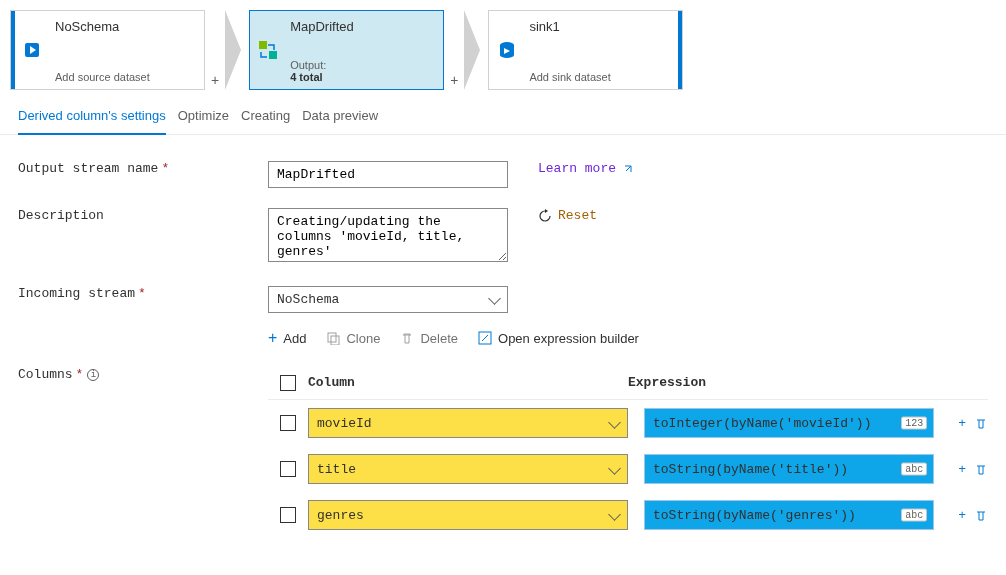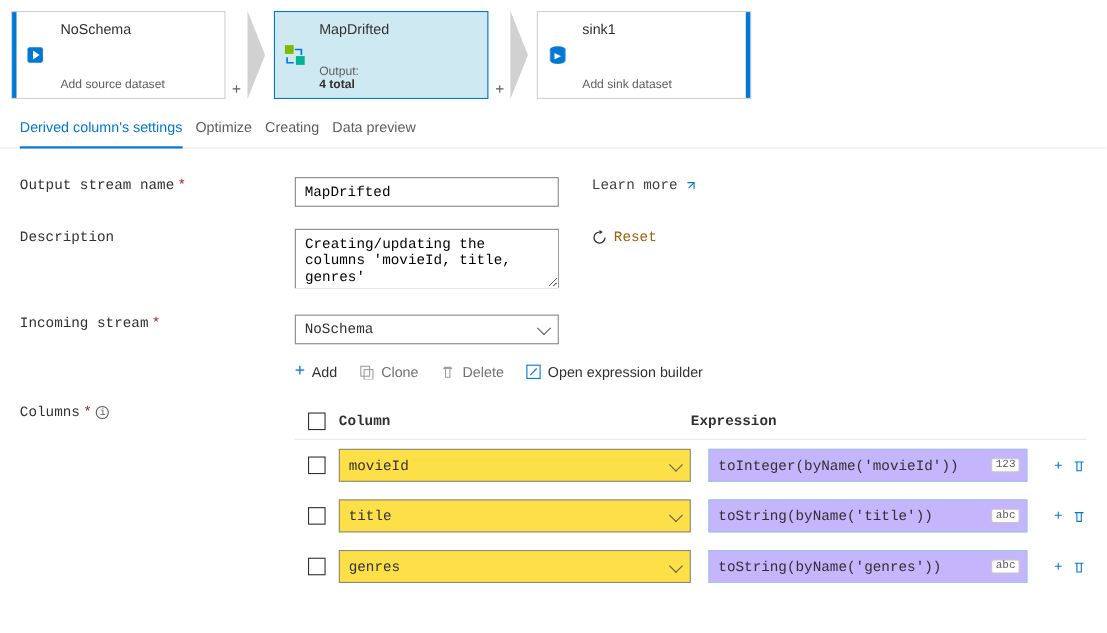--- a/index.html
+++ b/index.html
@@ -19,38 +19,38 @@
 .connector .arrow { width: 24px; height: 80px; position: relative; }
 .connector .arrow::before { content: ""; position: absolute; left: 0; top: 0; width: 0; height: 0; border-top: 40px solid transparent; border-bottom: 40px solid transparent; border-left: 16px solid #d1d1d1; }
 .tabs { display: flex; gap: 12px; border-bottom: 1px solid #edebe9; padding: 18px 18px 0 18px; }
 .tab { padding-bottom: 10px; color: #605e5c; cursor: pointer; }
 .tab.active { color: #0078d4; border-bottom: 2px solid #0078d4; margin-bottom: -1px; }
 .settings { padding: 16px 18px; }
 .row { display: flex; align-items: flex-start; padding: 10px 0; font-family: Liberation Mono, monospace; }
 .row .label { width: 250px; color: #323130; font-size: 13px; }
 .row .label .req { color: #a4262c; margin-left: 3px; }
 .row .control { width: 240px; }
-.row .side { margin-left: 30px; display: flex; align-items: center; gap: 6px; color: #404040; cursor: pointer; }
+.row .side { margin-left: 30px; display: flex; align-items: center; gap: 6px; color: #6d28d9; cursor: pointer; }
 .row .side.reset { color: #a16207; }
 input.txt, textarea.txt, .select { width: 100%; border: 1px solid #8a8886; padding: 5px 8px; font-family: inherit; font-size: 13px; }
 textarea.txt { height: 54px; resize: both; }
 .select { display: flex; align-items: center; justify-content: space-between; cursor: pointer; background: #fff; }
 .toolbar { display: flex; gap: 20px; padding: 6px 0 10px 250px; align-items: center; }
 .toolbar .btn { display: flex; align-items: center; gap: 6px; color: #323130; cursor: pointer; }
 .toolbar .btn.disabled { color: #737373; }
 .toolbar .btn .plus-sign { color: #0078d4; font-size: 16px; font-weight: 400; }
 .col-header { display: flex; padding: 8px 0; border-bottom: 1px solid #edebe9; font-weight: 600; }
 .col-header .chk, .col-row .chk { width: 40px; display:flex; justify-content:center; }
 .chkbox { width: 16px; height: 16px; border: 1px solid #323130; background: #fff; display:inline-block; }
 .col-colname { width: 320px; }
 .col-expr { flex: 1; }
 .col-row { display: flex; align-items: center; padding: 8px 0; }
 .col-input { border: 1px solid #8a8886; padding: 5px 8px; height: 30px; display:flex; align-items:center; justify-content:space-between; margin-right: 16px; background:#fde047; }
 .col-name-input { width: 320px; }
-.expr-input { flex: 1; border: 1px solid #9ec4e8; background: #c4b5fd; position: relative; }
+.expr-input { flex: 1; border: 1px solid #9ec4e8; background: #0ea5e9; position: relative; }
 .expr-input .badge { position: absolute; right: 6px; top: 50%; transform: translateY(-50%); font-size: 10px; color: #605e5c; border: 1px solid #c8c6c4; padding: 0 3px; border-radius: 2px; background:#fff; }
 .row-actions { display:flex; gap:8px; padding-left:8px; color:#0078d4; }
 .chev::after { content: ""; display: inline-block; width: 8px; height: 8px; border-right: 1px solid #605e5c; border-bottom: 1px solid #605e5c; transform: rotate(45deg); margin-top:-4px; }
 .info-ic { display:inline-block; width:12px; height:12px; border:1px solid #605e5c; border-radius:50%; font-size:9px; line-height:11px; text-align:center; color:#605e5c; margin-left:4px; vertical-align:middle; }
 svg { display:block; }
 </style>
 </head>
 <body>
 
 <div class="flow-canvas">

